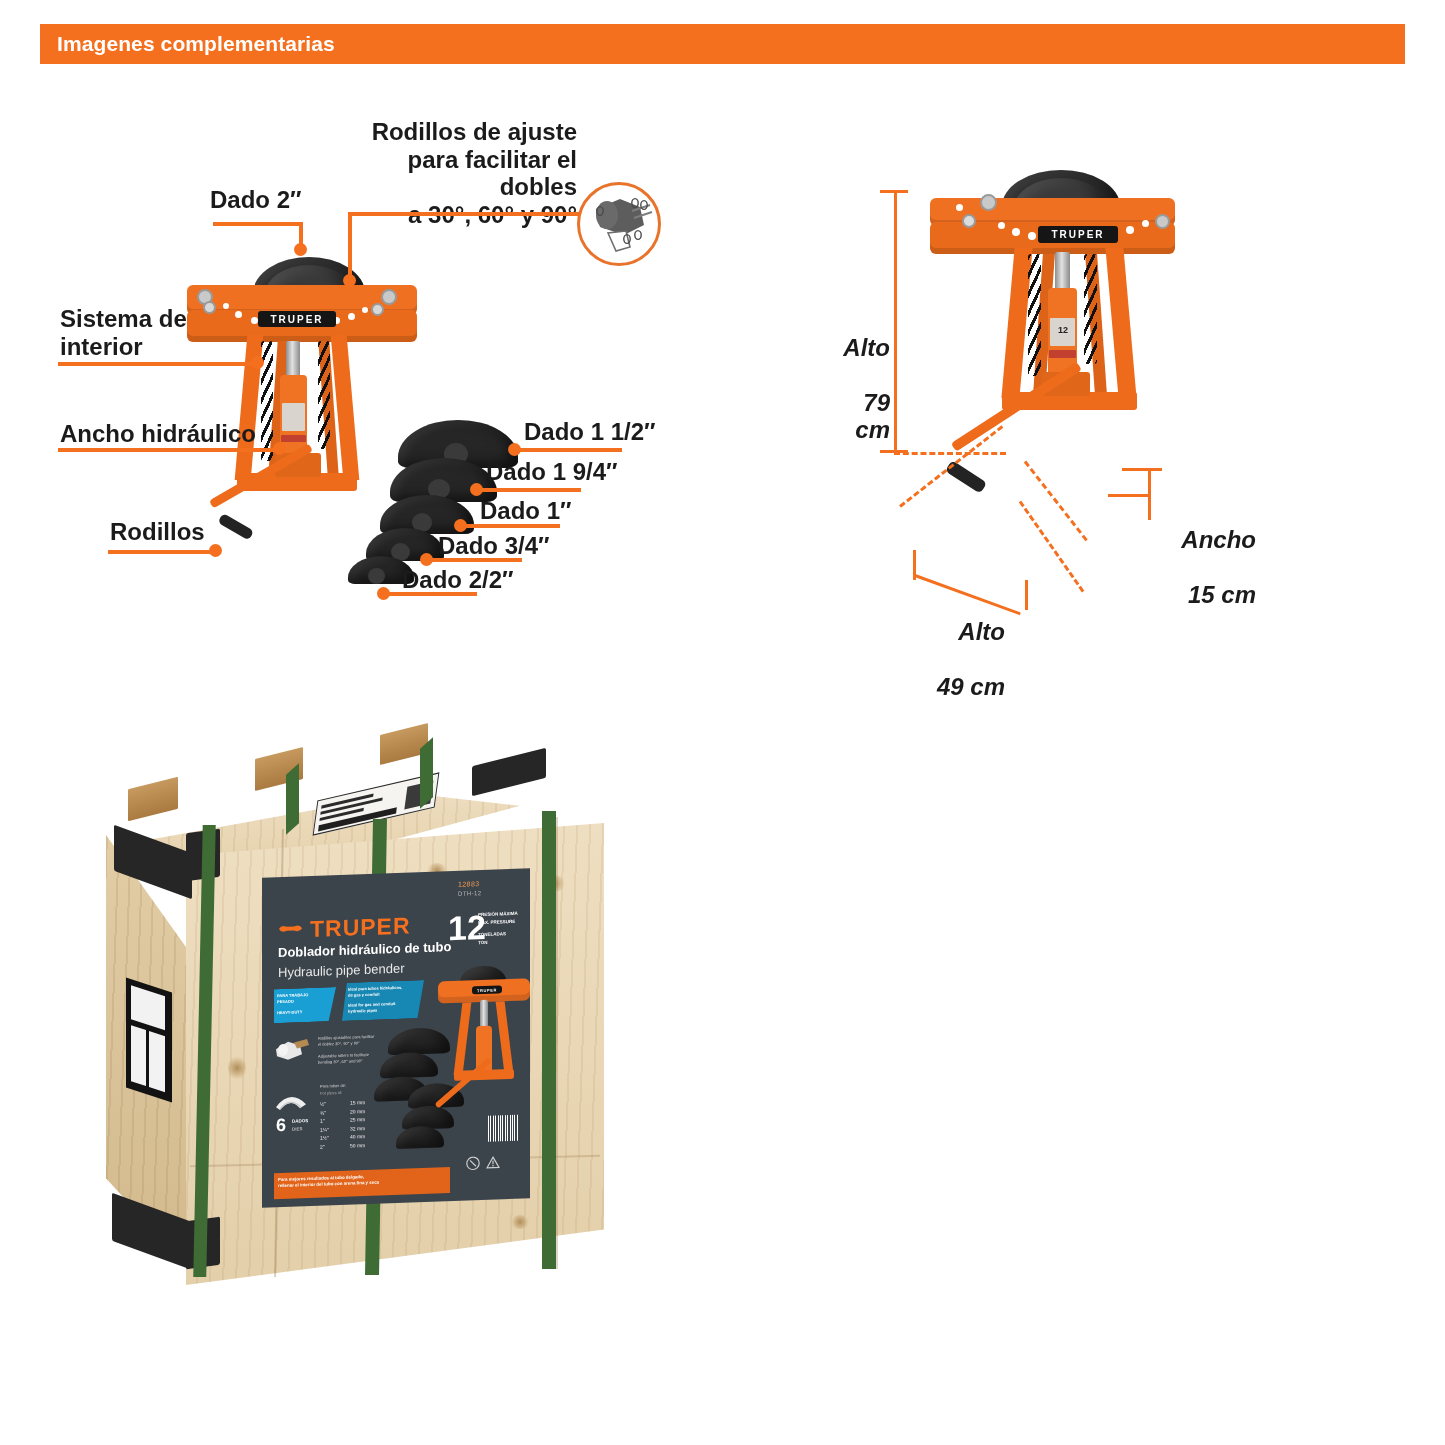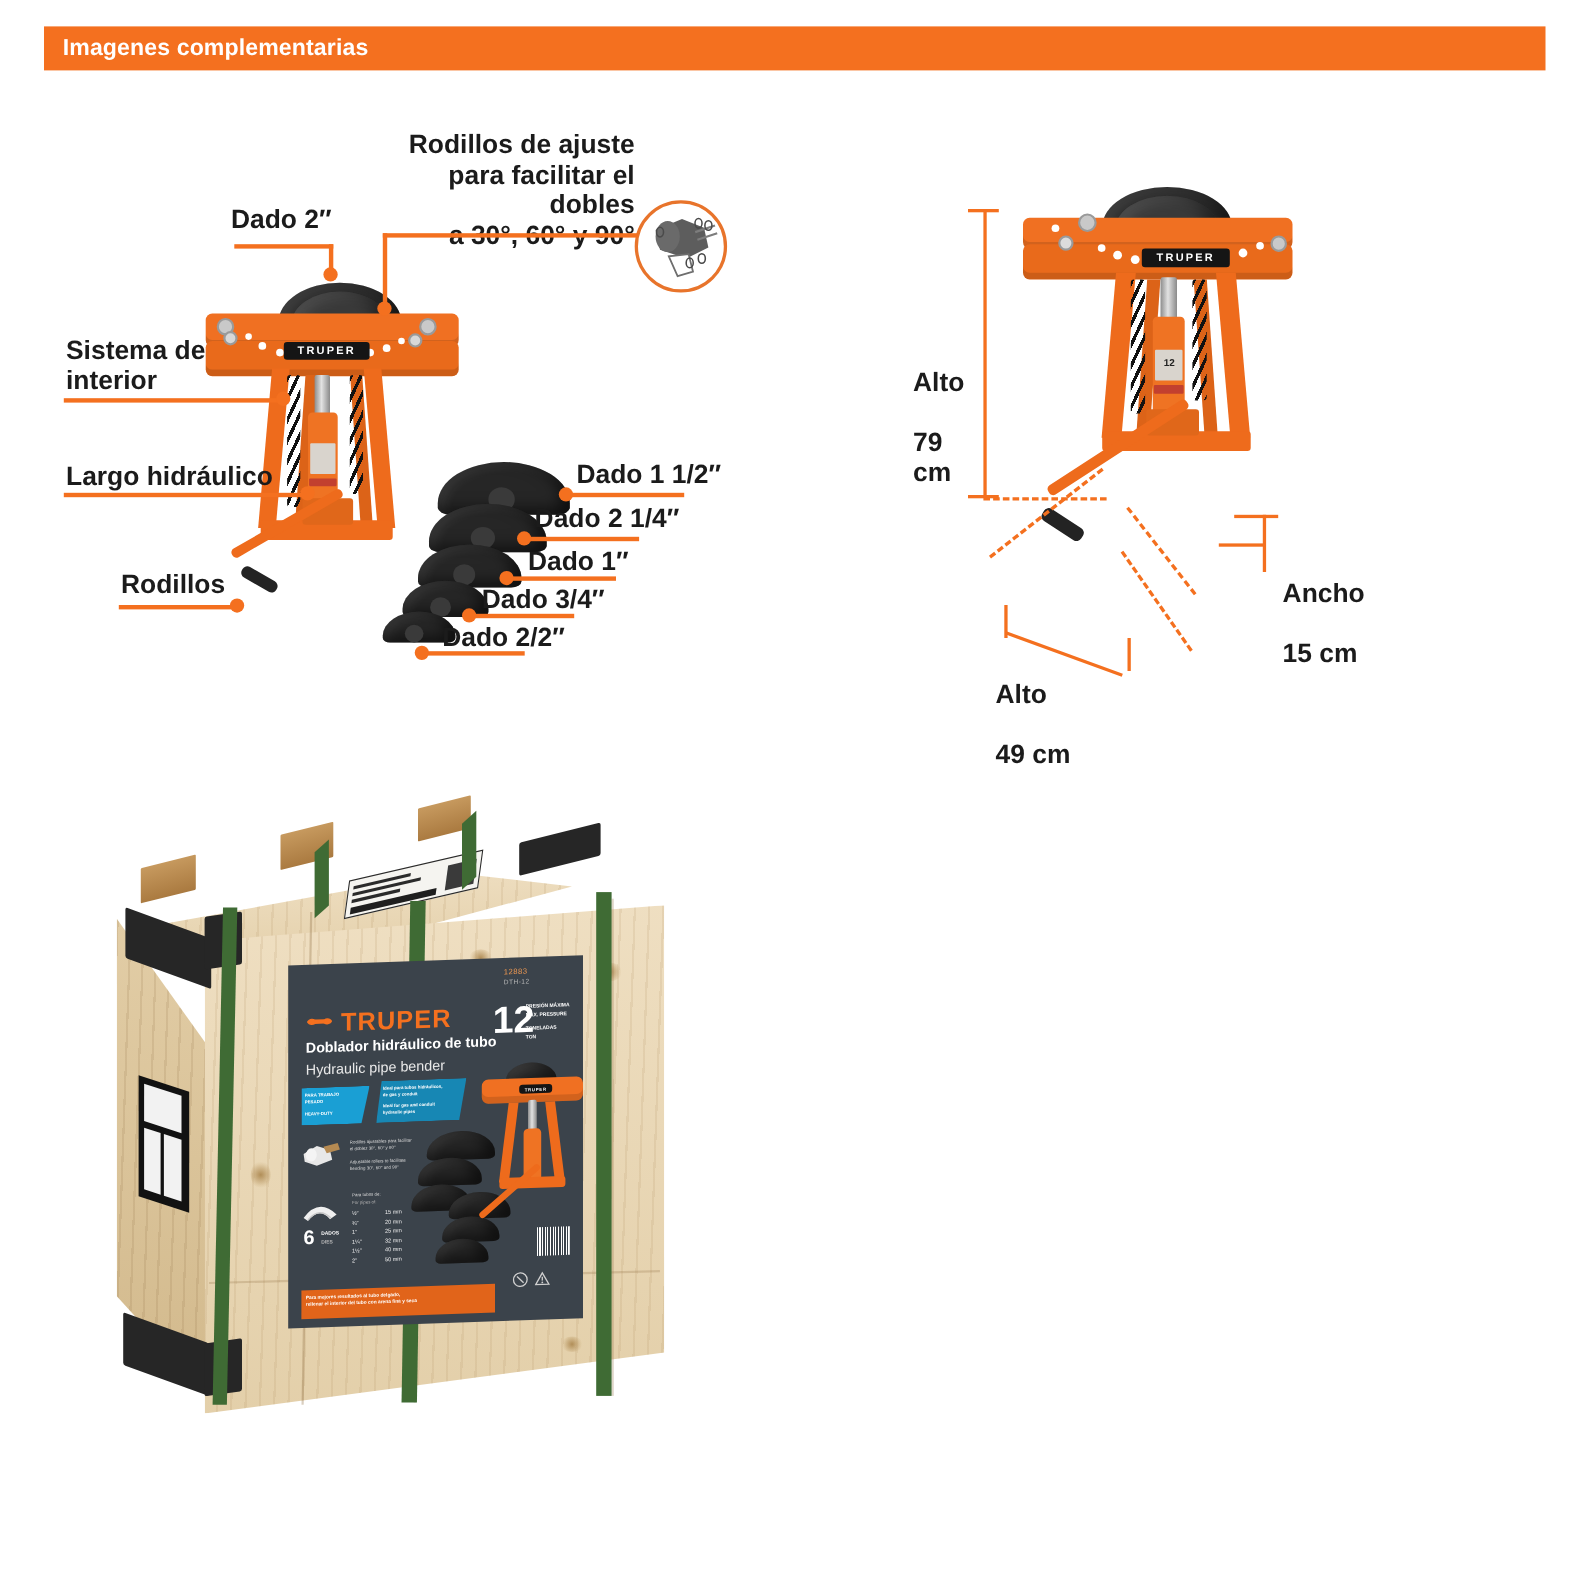--- a/index.html
+++ b/index.html
@@ -24,21 +24,21 @@
     letter-spacing:.1px; margin-left:17px;
   }
 
   
   .lbl{
     position:absolute;
     font-size:24px; font-weight:bold; color:#1b1b1b;
     line-height:1.15; white-space:pre-line;
   }
   .lbl.r{ text-align:right; }
-  .lbl.c{ text-align:left; }
+  .lbl.c{ text-align:right;font-style:italic; }
 
   
   .ln{ position:absolute; background:#F4701F; }
   .ln.h{ height:4px; }
   .ln.v{ width:4px; }
   .dot{
     position:absolute; width:13px; height:13px;
     border-radius:50%; background:#F4701F;
   }
 
@@ -240,33 +240,33 @@
   </div>
   <div class="ln h" style="left:348px; top:212px; width:232px;"></div>
   <div class="ln v" style="left:348px; top:212px; height:68px;"></div>
   <div class="dot" style="left:343px; top:274px;"></div>
 
   <div class="lbl" style="left:60px; top:305px;">Sistema de
 interior</div>
   <div class="ln h" style="left:58px; top:362px; width:200px;"></div>
   <div class="dot" style="left:251px; top:356px;"></div>
 
-  <div class="lbl" style="left:60px; top:420px;">Largo hidráulico</div>
+  <div class="lbl" style="left:60px; top:420px;">Ancho hidráulico</div>
   <div class="ln h" style="left:58px; top:448px; width:222px;"></div>
   <div class="dot" style="left:273px; top:442px;"></div>
 
   <div class="lbl" style="left:110px; top:518px;">Rodillos</div>
   <div class="ln h" style="left:108px; top:550px; width:108px;"></div>
   <div class="dot" style="left:209px; top:544px;"></div>
 
   <div class="lbl" style="left:524px; top:418px;">Dado 1 1/2′′</div>
   <div class="ln h" style="left:516px; top:448px; width:106px;"></div>
   <div class="dot" style="left:508px; top:443px;"></div>
 
-  <div class="lbl" style="left:486px; top:458px;">Dado 2 1/4′′</div>
+  <div class="lbl" style="left:486px; top:458px;">Dado 1 9/4′′</div>
   <div class="ln h" style="left:478px; top:488px; width:103px;"></div>
   <div class="dot" style="left:470px; top:483px;"></div>
 
   <div class="lbl" style="left:480px; top:497px;">Dado 1′′</div>
   <div class="ln h" style="left:462px; top:524px; width:98px;"></div>
   <div class="dot" style="left:454px; top:519px;"></div>
 
   <div class="lbl" style="left:438px; top:532px;">Dado 3/4′′</div>
   <div class="ln h" style="left:428px; top:558px; width:94px;"></div>
   <div class="dot" style="left:420px; top:553px;"></div>

